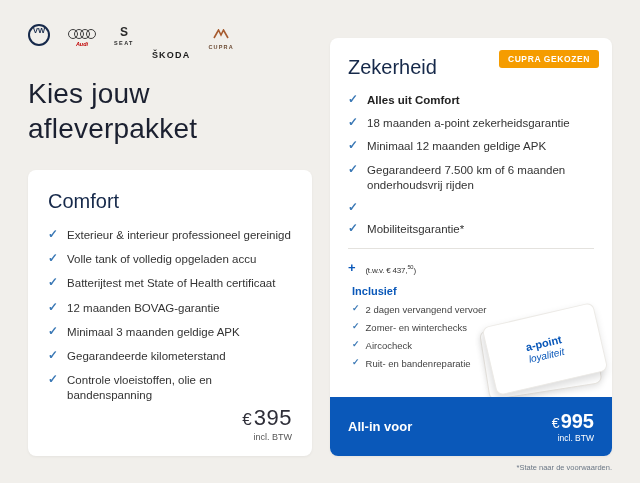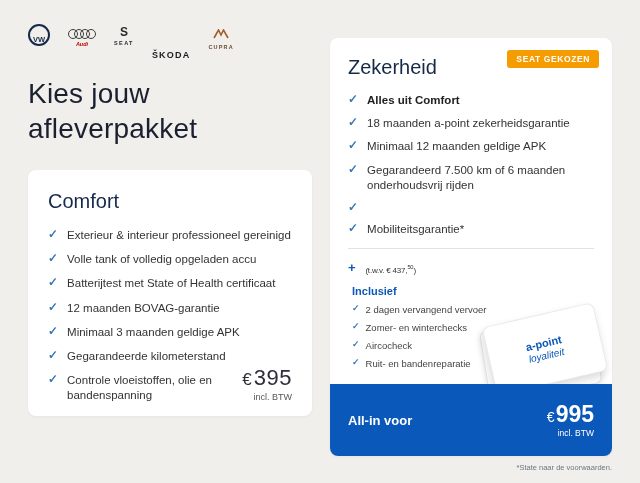--- a/index.html
+++ b/index.html
@@ -9,42 +9,42 @@
   .canvas {
     position:relative; width:640px; height:483px;
     background: var(--page-background, #f1efeb);
     overflow:hidden;
   }
 
   
   .brands { position:absolute; left:28px; top:24px; display:flex; align-items:flex-start; gap:18px; }
   .brand { display:flex; flex-direction:column; align-items:center; gap:2px; }
   .vw-circle { width:22px; height:22px; border:2px solid var(--navy-text,#16294a); border-radius:50%;
-    display:flex; align-items:flex-end; justify-content:center; color:var(--navy-text,#16294a);
+    display:flex; align-items:flex-start; justify-content:center; color:var(--navy-text,#16294a);
     font-weight:700; font-size:7.5px; }
   .audi-rings { display:flex; margin-top:5px; }
   .audi-rings i { width:10px; height:10px; border:1.4px solid #3c3c3c; border-radius:50%; display:block; margin-left:-4px; }
   .audi-rings i:first-child { margin-left:0; }
   .audi-label { color:#c00000; font-size:5.5px; font-weight:700; font-style:italic; }
   .seat-s { font-size:12px; font-weight:800; color:#2a2a2a; line-height:1; margin-top:2px; }
   .small-wordmark { font-size:5.5px; letter-spacing:1.4px; font-weight:700; color:#2a2a2a; }
   .skoda-wordmark { font-size:9px; font-weight:700; letter-spacing:1.2px; color:#1c1c1c; margin-top:26px; }
   .cupra-mark { margin-top:2px; line-height:1; }
   .cupra-wordmark { font-size:5.5px; letter-spacing:1.2px; font-weight:700; color:#6b4a33; }
 
   
   .heading { position:absolute; left:28px; top:76px; width:252px;
     font-size:28px; line-height:1.25; font-weight:400; color:#1b2030; letter-spacing:.2px; }
 
   
   .card { position:absolute; background:var(--card-background,#fff); border-radius:8px;
     box-shadow:0 1px 3px rgba(0,0,0,.05); }
   .card h2 { font-size:20px; font-weight:400; color:var(--navy-text,#16294a); }
 
-  .comfort { left:28px; top:170px; width:284px; height:246px; padding:20px; }
+  .comfort { left:28px; top:170px; width:284px; height:286px; padding:20px; }
   .comfort h2 { margin-bottom:15px; }
 
   ul.features { list-style:none; }
   ul.features li { display:flex; gap:9px; margin-bottom:9px; font-size:11.5px; color:#333; line-height:1.32; }
   .check { color:var(--check-blue,#3a78b5); font-weight:700; font-size:12px; flex:0 0 auto; line-height:1.1; }
   .bold-item span:last-child { font-weight:700; color:#222; }
 
   .price { position:absolute; right:20px; bottom:14px; text-align:right; color:#2e2e38; }
   .price .cur { font-size:17px; margin-right:2px; }
   .price .num { font-size:22px; letter-spacing:.5px; }
@@ -77,27 +77,27 @@
     transform:rotate(-13deg); }
   .loyalty-card::before { content:""; position:absolute; inset:0; background:#fff; border:1px solid #e7e4df;
     border-radius:7px; transform:translate(-6px,7px) rotate(4deg); box-shadow:0 3px 6px rgba(0,0,0,.1); }
   .lc-inner { position:absolute; inset:0; background:#fff; border:1px solid #eceae6; border-radius:7px;
     box-shadow:-2px 4px 8px rgba(0,0,0,.14); display:flex; flex-direction:column;
     align-items:center; justify-content:center; gap:1px; }
   .lc1 { color:var(--accent-blue,#0a58b9); font-weight:700; font-size:11px; }
   .lc2 { color:var(--accent-blue,#0a58b9); font-size:10px; font-style:italic; }
 
   
-  .allin { position:absolute; left:0; right:0; bottom:0; height:72px; background:var(--accent-blue,#0a58b9);
+  .allin { position:absolute; left:0; right:0; bottom:0; height:59px; background:var(--accent-blue,#0a58b9);
     border-radius:0 0 8px 8px; display:flex; align-items:center; justify-content:space-between;
     padding:0 18px; color:#fff; }
   .allin-label { font-size:13px; font-weight:700; }
   .allin-price { display:flex; flex-direction:column; align-items:flex-end; line-height:1; }
   .allin-amount .cur { font-size:14px; margin-right:1px; font-weight:400; }
-  .allin-amount .num { font-size:23px; font-weight:700; }
+  .allin-amount .num { font-size:20px; font-weight:700; }
   .allin-suffix { font-size:8.5px; margin-top:3px; }
 
   .footnote { position:absolute; right:28px; bottom:11px; font-size:7.5px; color:#6b7785; }
 </style>
 </head>
 <body>
 
 <div class="canvas">
 
   <header class="brands">
@@ -166,21 +166,21 @@
           <span>Controle vloeistoffen, olie en bandenspanning</span>
         </li>
     </ul>
     <div class="price">
       <div class="price-amount"><span class="cur">€</span><span class="num">395</span></div>
       <div class="price-suffix">incl. BTW</div>
     </div>
   </section>
 
   <section class="card zekerheid">
-    <div class="badge">SEAT GEKOZEN</div>
+    <div class="badge">CUPRA GEKOZEN</div>
     <h2>Zekerheid</h2>
     <ul class="features">
       <li class="bold-item">
           <span class="check">✓</span>
           <span>Alles uit Comfort</span>
         </li>
       <li>
           <span class="check">✓</span>
           <span>18 maanden a-point zekerheidsgarantie</span>
         </li>

